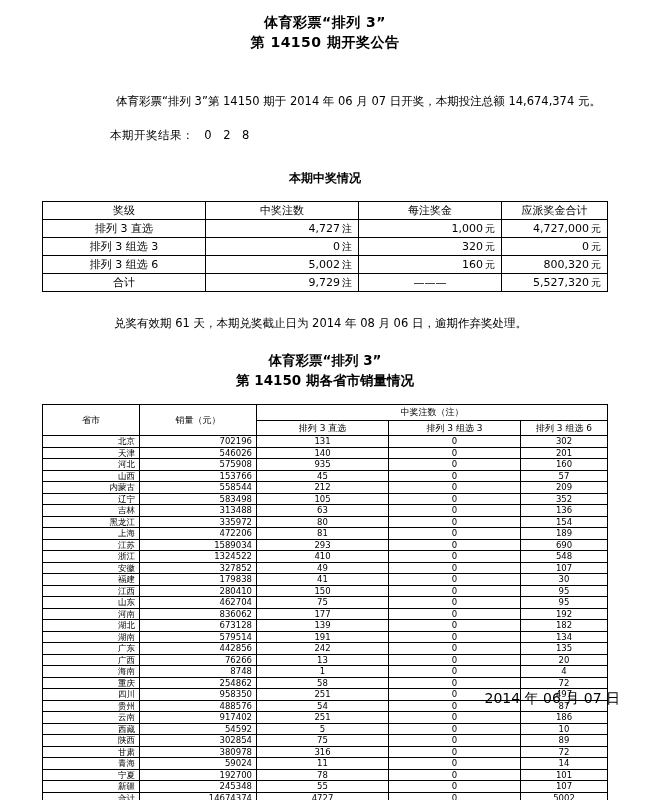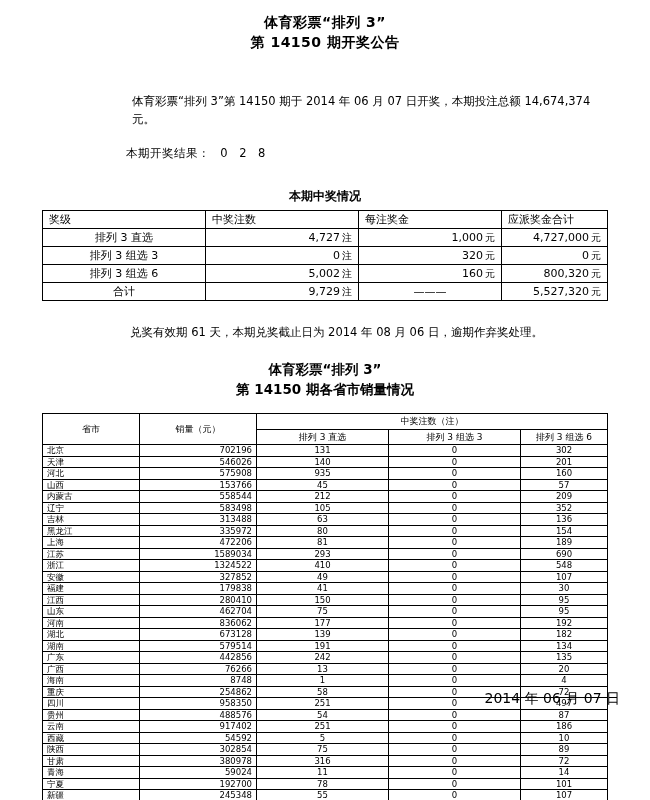--- a/index.html
+++ b/index.html
@@ -34,54 +34,54 @@
     text-align: center;
     font-weight: bold;
     font-size: 14px;
     line-height: 20px;
     letter-spacing: 0.5px;
     margin-bottom: 21px;
   }
   .para {
     font-size: 11.5px;
     line-height: 18px;
-    margin: 16px;
+    margin: 0;
     padding: 0 0 0 0;
     text-align: left;
   }
   .para-1 {
     margin-top: 40px;
     padding-left: 88px;
   }
   .para-2 {
     margin-top: 16px;
     padding-left: 82px;
     letter-spacing: 0.5px;
   }
   .section-title {
     text-align: center;
     font-weight: bold;
     font-size: 12px;
     margin-top: 26px;
-    margin-bottom: 5px;
+    margin-bottom: 14px;
   }
   table.prize {
     border-collapse: collapse;
     width: 566px;
     margin: 0 auto;
     font-size: 11px;
   }
   table.prize th, table.prize td {
     border: 1px solid #000;
     padding: 1px 6px;
     line-height: 15px;
     white-space: nowrap;
   }
   table.prize th {
-    text-align: left;
+    text-align: center;
     font-weight: normal;
   }
   table.prize td.lbl {
     text-align: center;
   }
   table.prize td.num {
     text-align: right;
   }
   .unit {
     font-size: 10px;
@@ -114,21 +114,21 @@
     padding: 0px 4px;
     white-space: nowrap;
   }
   table.sales th {
     font-weight: normal;
     text-align: center;
     font-size: 9px;
     padding: 2px 4px;
   }
   table.sales td.prov {
-    text-align: left;
+    text-align: right;
   }
   table.sales td.n {
     text-align: right;
   }
   table.sales td.c {
     text-align: center;
   }
   .hdr-big {
     font-size: 10px;
   }

